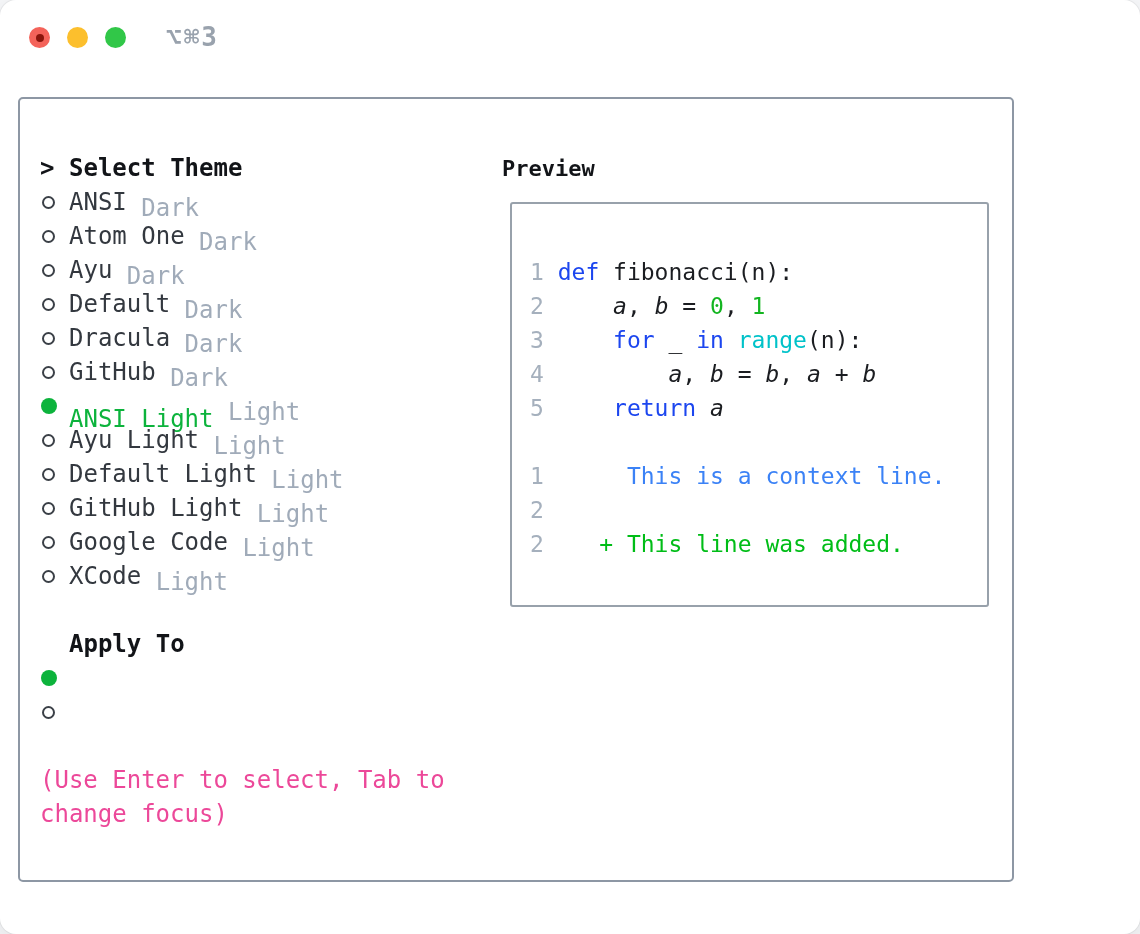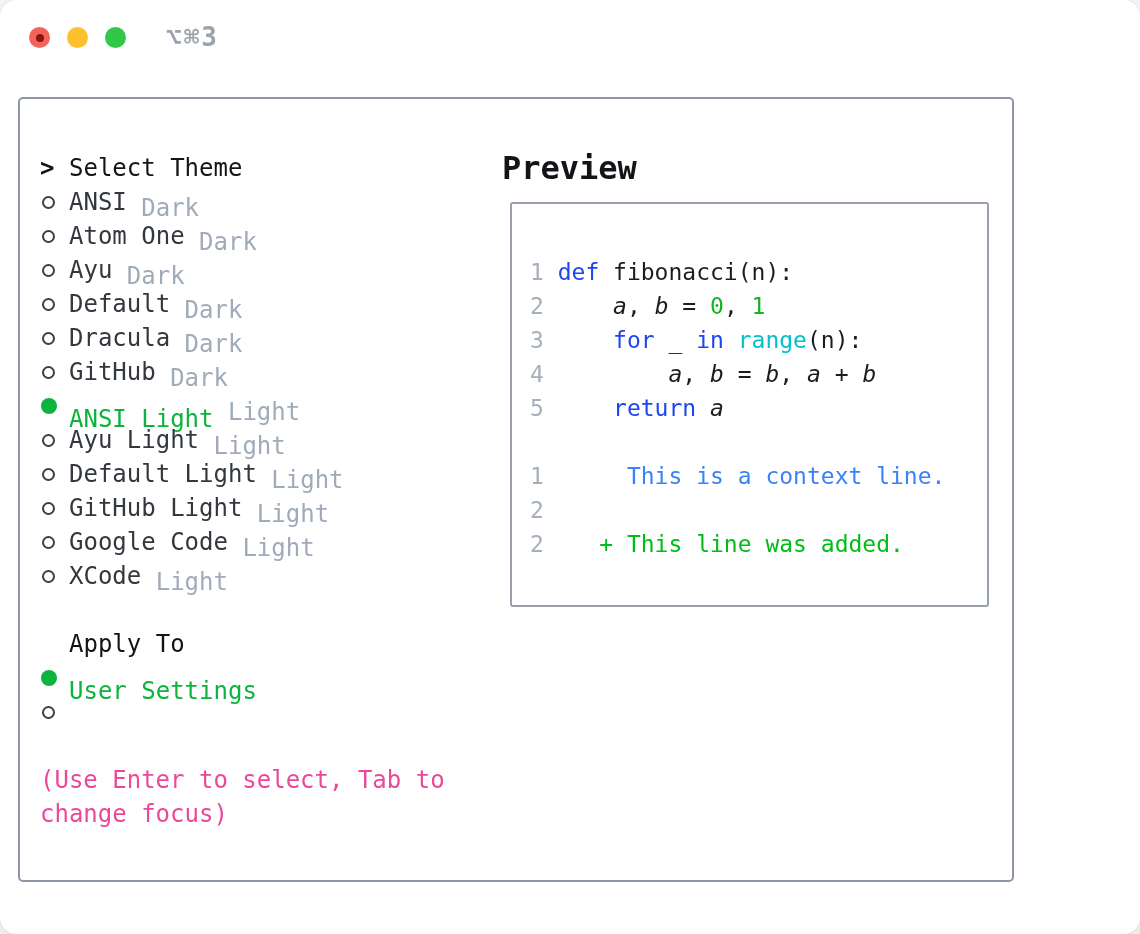--- a/index.html
+++ b/index.html
@@ -66,30 +66,30 @@
   .marker { width: 29px; flex: none; display: flex; align-items: center; }
   .caret { font-weight: bold; color: var(--heading-dark); }
   .circle {
     width: 13px; height: 13px; border-radius: 50%;
     border: 2.5px solid #3b4047; margin-left: 2px;
   }
   .circle.selected {
     width: 16px; height: 16px; border: none;
     background: var(--accent-green); margin-left: 1px;
   }
-  .hdr-label { font-weight: normal; color: var(--heading-dark); }
+  .hdr-label { font-weight: bold; color: var(--heading-dark); }
   .name { color: var(--text-dark); }
   .name.selected { color: var(--accent-green); margin-top: 25px; }
   .variant { color: var(--muted-gray); margin-left: 1ch; margin-top: 12px; }
   .hint-line { height: 34px; display: flex; align-items: center; color: #ec4899; white-space: pre; }
   
   .preview-title {
     position: absolute; left: 482px; top: 52px; height: 34px;
     display: flex; align-items: center;
-    font-size: 32px; font-weight: bold; color: var(--heading-dark);
+    font-size: 22px; font-weight: bold; color: var(--heading-dark);
   }
   .preview-box {
     position: absolute; left: 490px; top: 103px;
     width: 479px; height: 405px;
     border: 2px solid #98a1ab;
     border-radius: 3px;
     background: #fff;
     padding: 51px 0 0 18px;
     overflow: hidden;
   }
@@ -144,21 +144,21 @@
           <div class="row"><span class="marker"><span class="circle"></span></span><span class="name">XCode</span><span class="variant">Light</span></div>
         </div>
 
       <div class="row"></div>
 
       <div class="row">
         <span class="marker"></span>
         <span class="hdr-label">Apply To</span>
       </div>
       <div id="apply-list">
-          <div class="row"><span class="marker"><span class="circle selected"></span></span><span class="name selected">User Settings</span></div>
+          <div class="row"><span class="marker"><span class="circle selected"></span></span></div>
           <div class="row"><span class="marker"><span class="circle"></span></span></div>
         </div>
 
       <div class="row"></div>
 
       <div class="hint-line">(Use Enter to select, Tab to</div>
       <div class="hint-line">change focus)</div>
     </div>
 
     <div class="preview-title">Preview</div>

